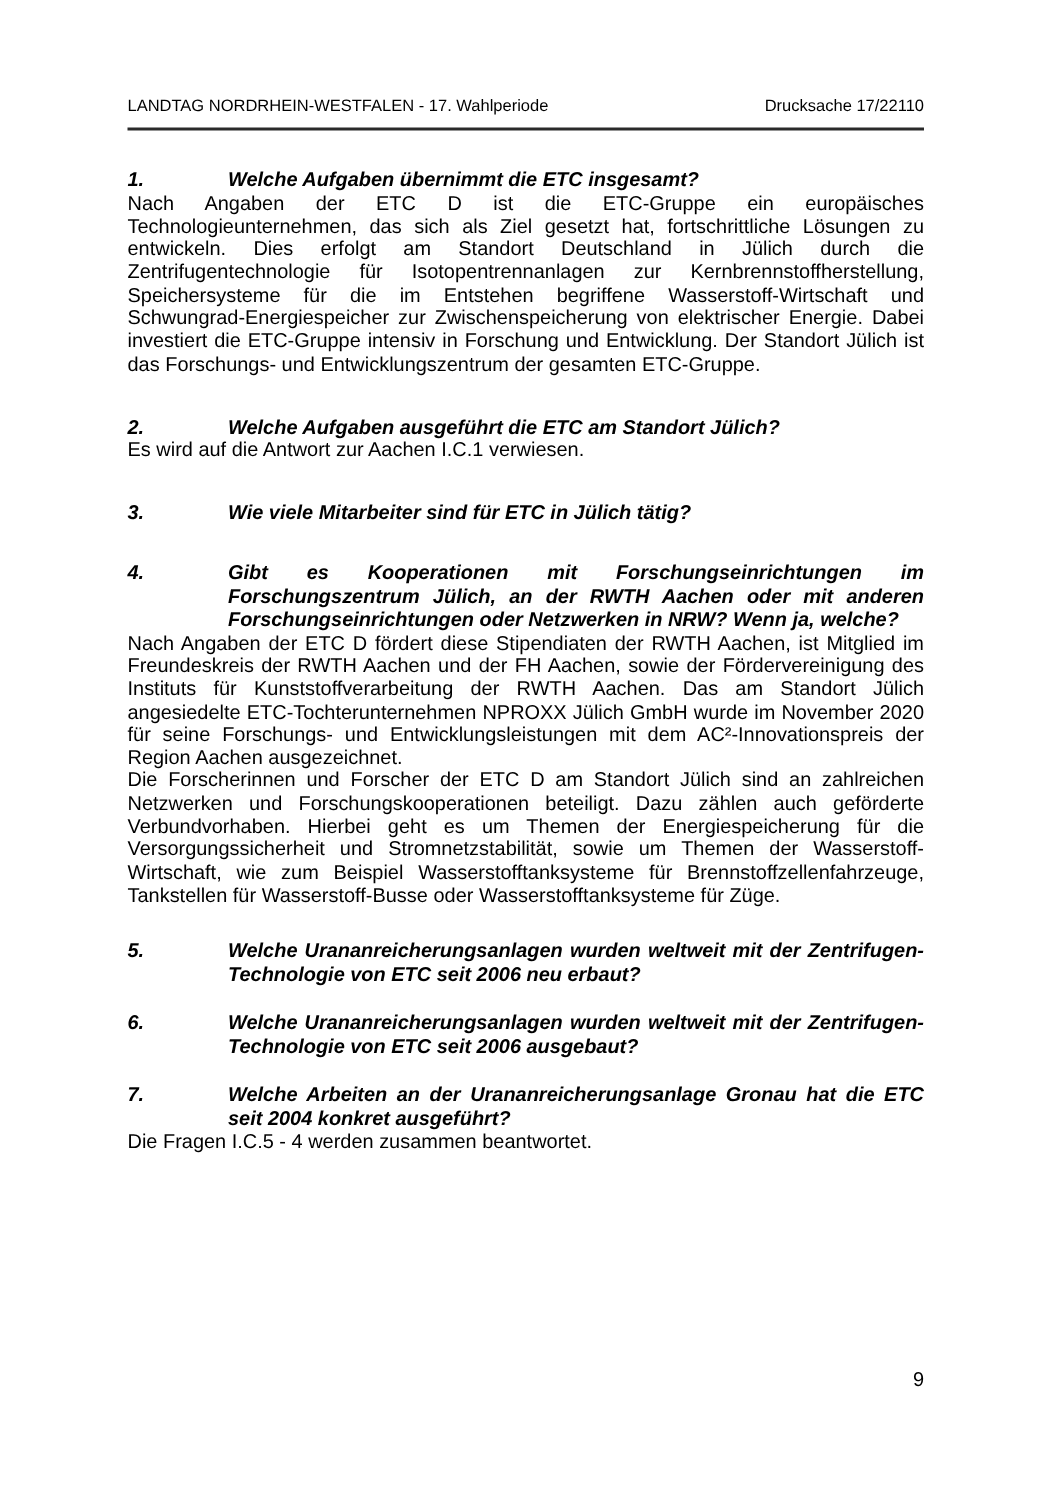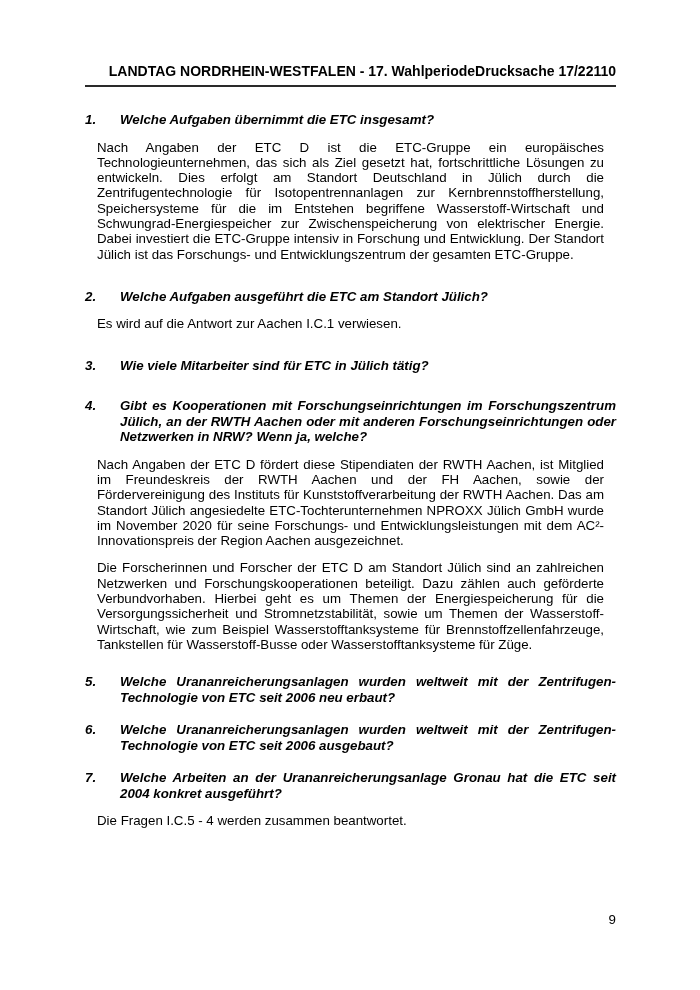--- a/index.html
+++ b/index.html
@@ -18,45 +18,46 @@
     position: relative;
     width: 700px;
     height: 990px;
     box-sizing: border-box;
     padding: 64px 84px 0 85px;
     background: #ffffff;
     overflow: hidden;
   }
   .doc-header {
     display: flex;
-    justify-content: flex-end;
+    justify-content: space-between;
     align-items: baseline;
-    font-weight: bold;
-    font-size: 14px;
+    font-weight: normal;
+    font-size: 11px;
     line-height: 14px;
     padding-bottom: 7px;
     border-bottom: 2.5px solid #2a2a2a;
   }
   .q {
     display: flex;
     font-weight: bold;
     font-style: italic;
     font-size: 13.3px;
     line-height: 15.5px;
   }
   .q .num {
     flex: none;
     width: 35px;
   }
   .q .qtext {
     flex: 1;
     text-align: justify;
+    margin-left: 32px;
   }
   p.body {
-    margin: 12px;
+    margin: 0;
     font-size: 13.3px;
     line-height: 15.3px;
     text-align: justify;
   }
   .mt25 { margin-top: 25px; }
   .mt27 { margin-top: 27px; }
   .mt26 { margin-top: 26px; }
   .mt22 { margin-top: 22px; }
   .mt17 { margin-top: 17px; }
   .mt16 { margin-top: 16px; }

